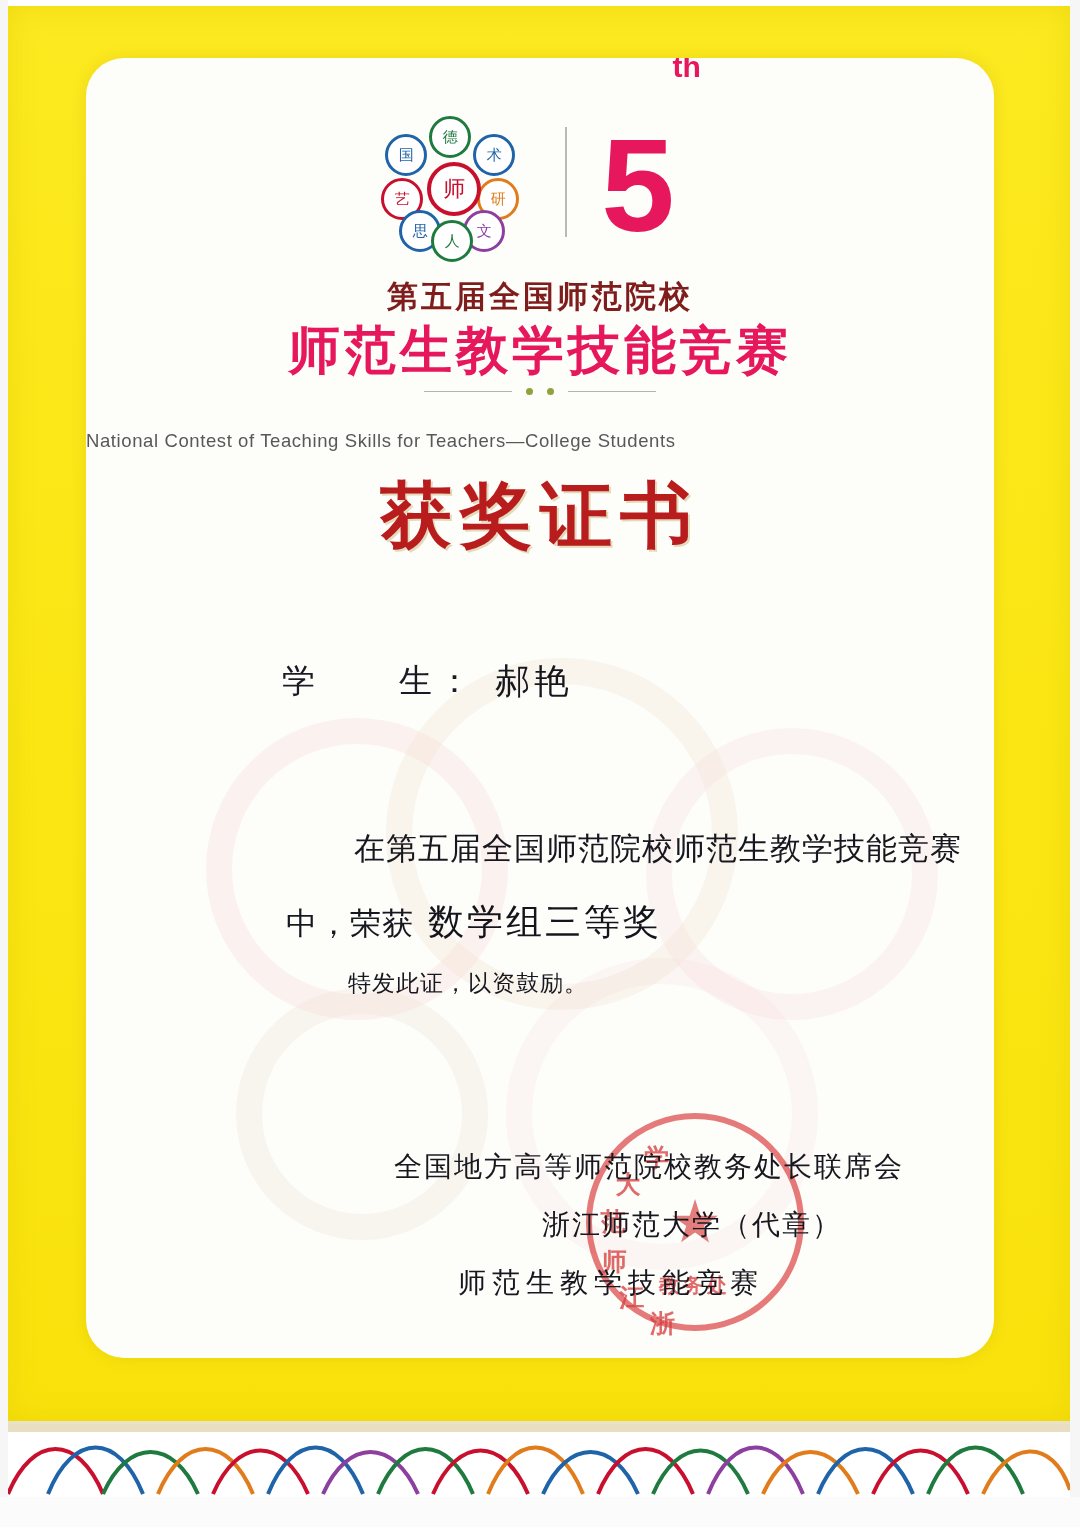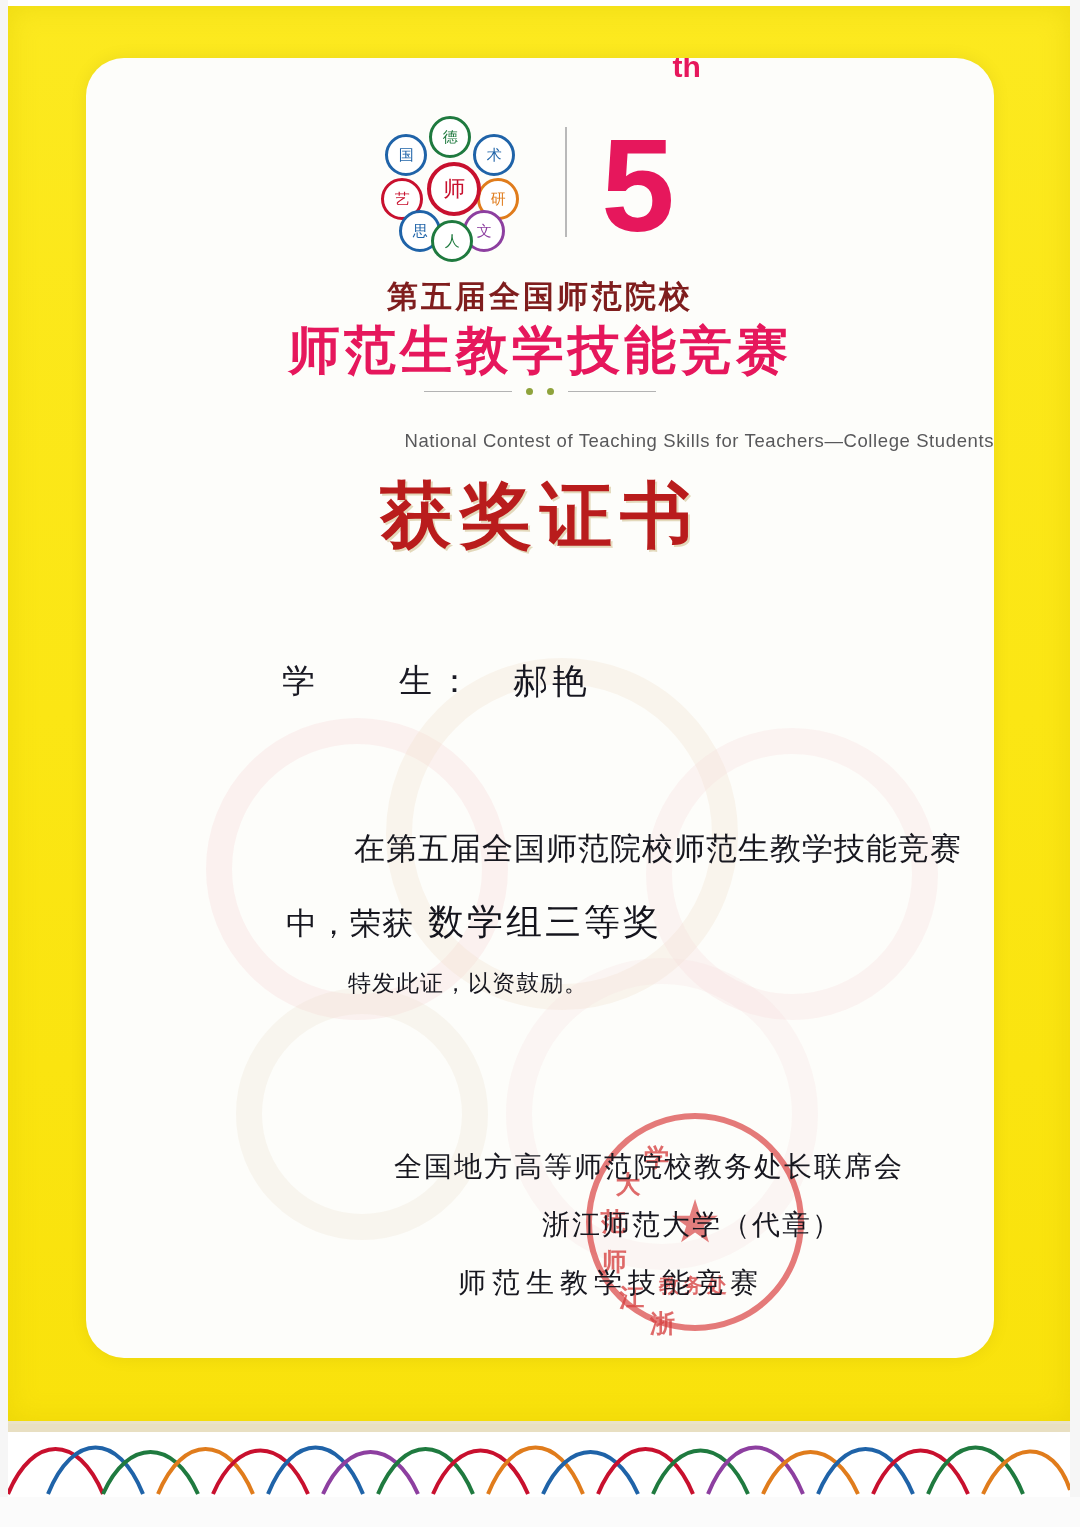--- a/index.html
+++ b/index.html
@@ -163,21 +163,21 @@
   .motto-dot { width: 7px; height: 7px; border-radius: 50%; background: #8fa33c; }
   .motto-text {
     font-family: "Liberation Sans", sans-serif;
     font-size: 22px;
     color: #6a6a6a;
     letter-spacing: 10px;
   }
   .title-en {
     position: absolute;
     top: 372px; left: 0; right: 0;
-    text-align: right;
+    text-align: left;
     font-family: "Liberation Sans", sans-serif;
     font-size: 18.5px;
     color: #58585a;
     letter-spacing: 0.6px;
   }
 
   .cert-title {
     position: absolute;
     top: 410px; left: 0; right: 0;
     text-align: center;
@@ -195,21 +195,21 @@
     display: flex;
     align-items: center;
     font-size: 33px;
     color: #1a1a24;
   }
   .field .lbl { letter-spacing: 6px; }
   .handwrite {
     font-family: "DejaVu Serif", serif;
     font-size: 35px;
     color: #16161f;
-    margin-left: 36px;
+    margin-left: 18px;
     letter-spacing: 4px;
   }
 
   .f-student { left: 196px; top: 600px; }
   .f-teacher { left: 196px; top: 680px; }
 
   .para1 {
     position: absolute;
     left: 268px; top: 770px;
     font-size: 31px;

